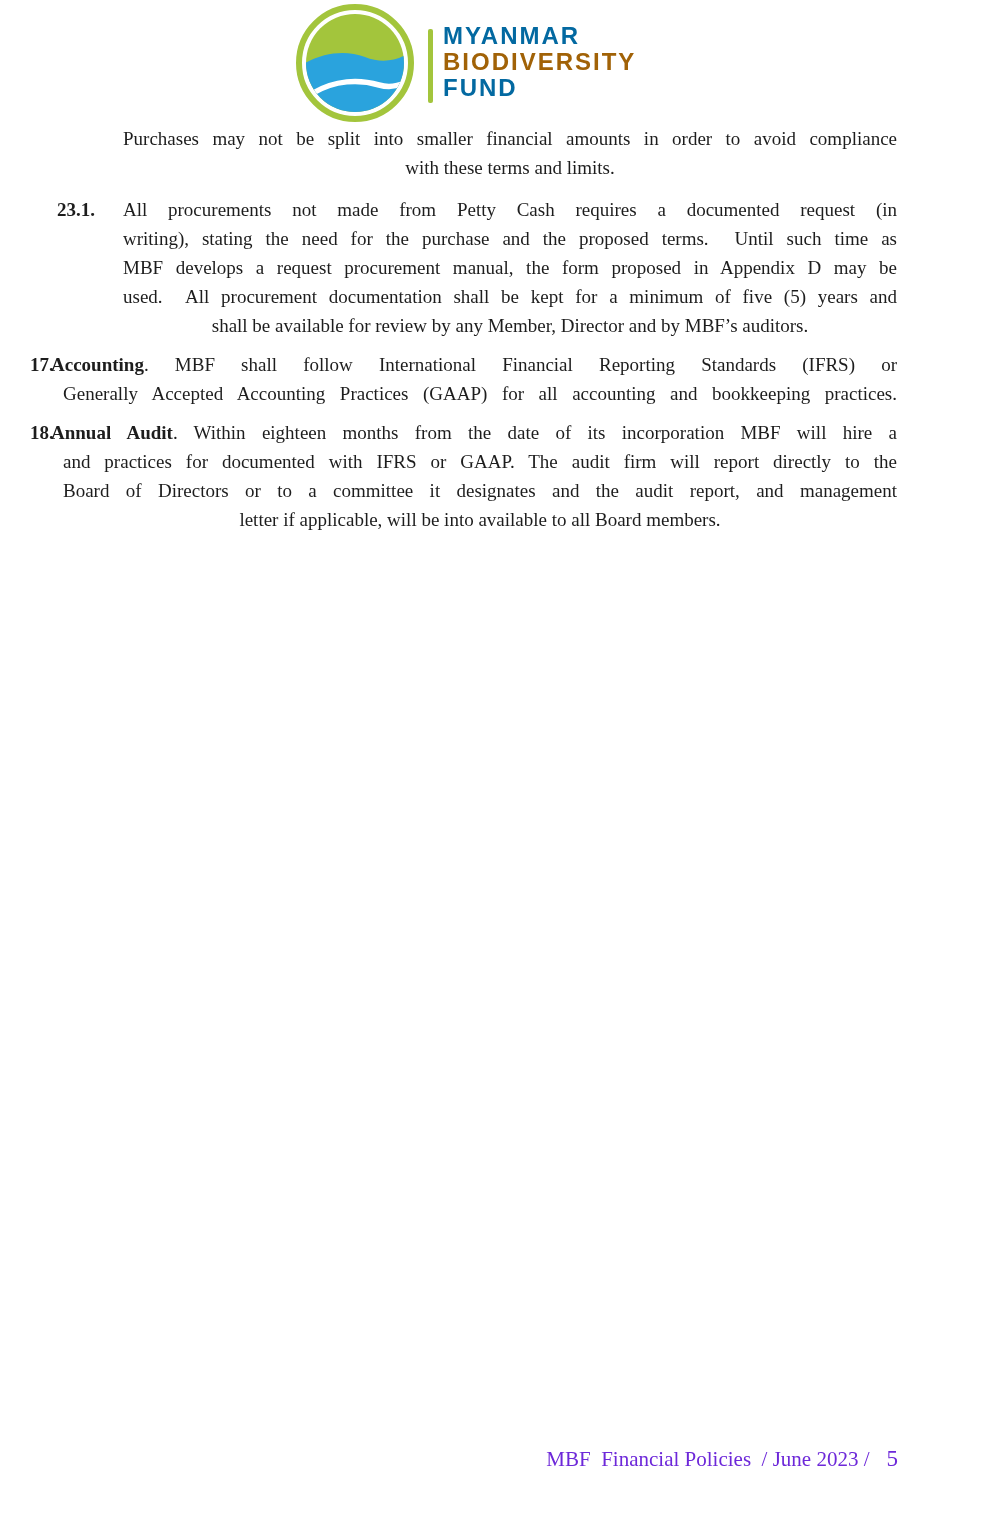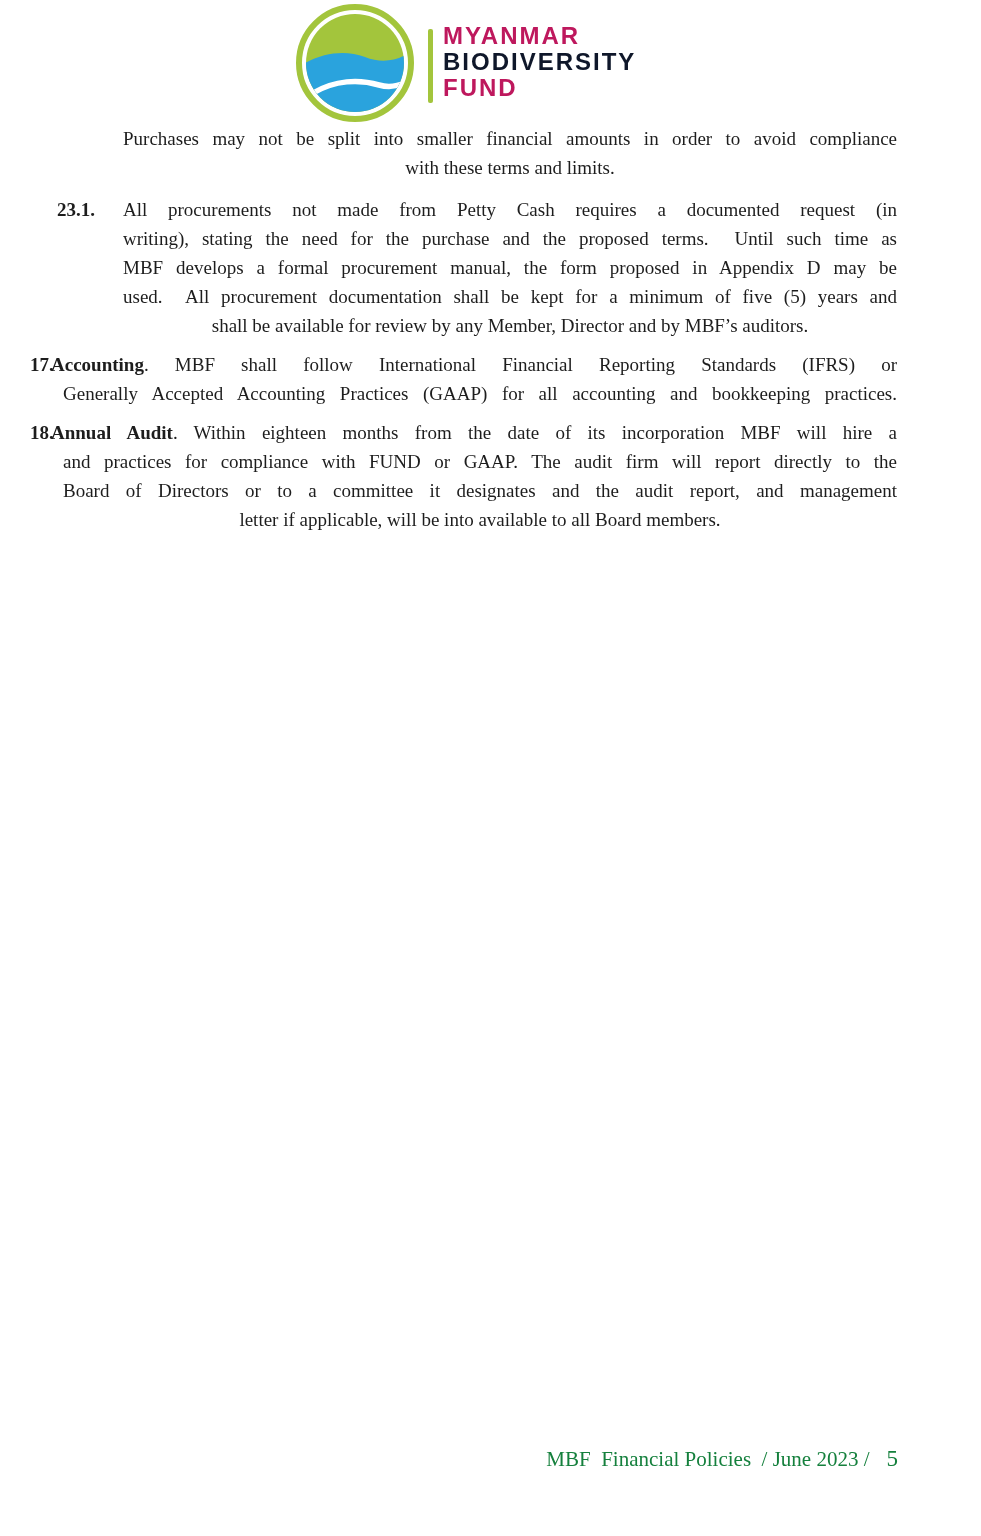--- a/index.html
+++ b/index.html
@@ -20,43 +20,43 @@
     width:5px; height:74px;
     margin-left:13px; margin-top:26px;
     background:#a3c53c; border-radius:2px;
   }
   .logo-text {
     margin-left:10px; padding-top:20px;
     font-family:"Liberation Sans","DejaVu Sans",sans-serif;
     font-weight:bold; font-size:24px; line-height:26px;
     letter-spacing:2px; white-space:nowrap;
   }
-  .lt-green { color:#be185d; }
-  .lt-blue  { color:#0f172a; }
+  .lt-green { color:#0369a1; }
+  .lt-blue  { color:#a16207; }
 
   
   .content { position:absolute; top:124px; left:0; width:836px; }
   .para { font-size:19px; line-height:29px; }
   .jline { text-align:justify; text-align-last:justify; white-space:pre-wrap; }
   .lline { text-align:center; white-space:pre-wrap; }
 
   .p-cont  { margin-left:123px; width:774px; }
   .item165 { margin-left:123px; width:774px; margin-top:13px; }
   .item165 .firstline { margin-left:-66px; width:840px; }
   .num165  { display:inline-block; width:66px; font-weight:bold; }
 
   .itemN  { margin-left:63px; width:834px; margin-top:10px; }
   .itemN .firstline { margin-left:-33px; width:867px; }
   .numN   { display:inline-block; width:21px; font-weight:bold; }
   .blabel { font-weight:bold; }
 
   
   .footer {
     position:absolute; top:1446px; right:83px;
-    font-size:21px; color:#15803d; text-align:right;
+    font-size:21px; color:#6d28d9; text-align:right;
   }
   .ftext { white-space:pre; }
   .fpage { font-size:23px; margin-left:17px; }
 </style>
 </head>
 <body>
 
 <div class="page">
 
   <div class="logo">
@@ -84,33 +84,33 @@
   <div class="content">
 
     <div class="para p-cont">
       <div class="jline">Purchases may not be split into smaller financial amounts in order to avoid compliance</div>
       <div class="lline">with these terms and limits.</div>
     </div>
 
     <div class="para item165">
       <div class="jline firstline"><span class="num165">23.1.</span><span>All procurements not made from Petty Cash requires a documented request (in</span></div>
       <div class="jline">writing), stating the need for the purchase and the proposed terms.  Until such time as</div>
-      <div class="jline">MBF develops a formal procurement manual, the form proposed in Appendix D may be</div>
+      <div class="jline">MBF develops a request procurement manual, the form proposed in Appendix D may be</div>
       <div class="jline">used.  All procurement documentation shall be kept for a minimum of five (5) years and</div>
       <div class="lline">shall be available for review by any Member, Director and by MBF’s auditors.</div>
     </div>
 
     <div class="para itemN">
       <div class="jline firstline"><span class="numN">17.</span><span class="blabel">Accounting</span><span>. MBF shall follow International Financial Reporting Standards (IFRS) or</span></div>
       <div class="jline">Generally Accepted Accounting Practices (GAAP) for all accounting and bookkeeping practices.</div>
     </div>
 
     <div class="para itemN">
       <div class="jline firstline"><span class="numN">18.</span><span class="blabel">Annual Audit</span><span>. Within eighteen months from the date of its incorporation MBF will hire a</span></div>
-      <div class="jline">and practices for compliance with FUND or GAAP. The audit firm will report directly to the</div>
+      <div class="jline">and practices for documented with IFRS or GAAP. The audit firm will report directly to the</div>
       <div class="jline">Board of Directors or to a committee it designates and the audit report, and management</div>
       <div class="lline">letter if applicable, will be into available to all Board members.</div>
     </div>
 
   </div>
 
   <div class="footer">
     <span class="ftext">MBF  Financial Policies  / June 2023 /</span><span class="fpage">5</span>
   </div>
 

